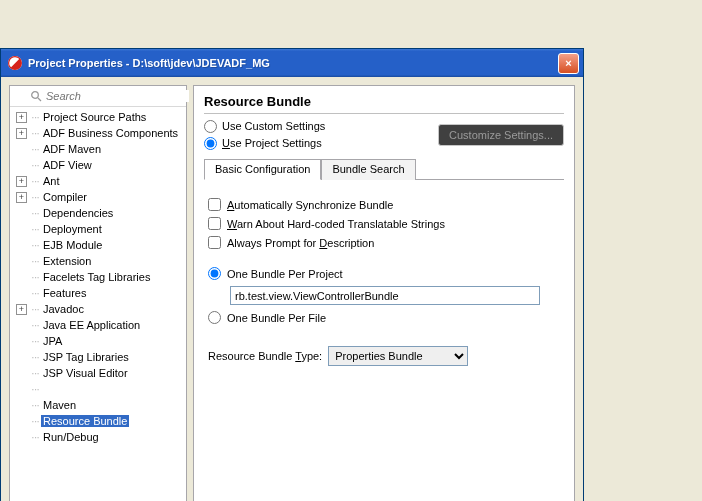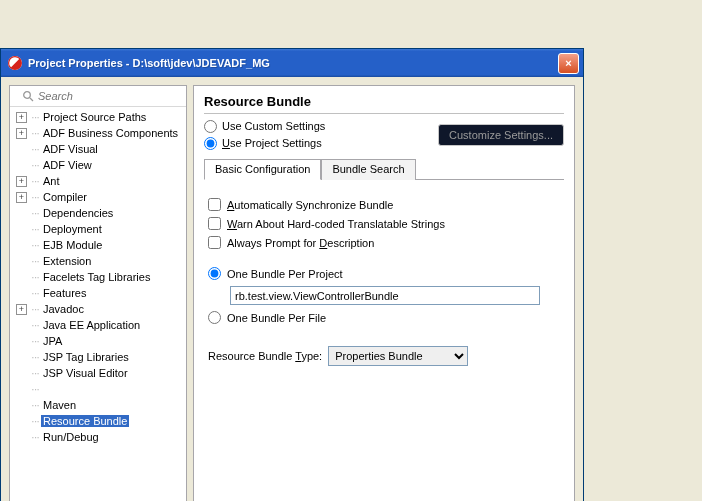--- a/index.html
+++ b/index.html
@@ -8,40 +8,40 @@
 .window { width: 584px; height: 501px; border: 1px solid #003c74; background: #ece9d8; display: flex; flex-direction: column; margin-top: 48px; }
 .titlebar { height: 28px; background: linear-gradient(to bottom, #3b77d6 0%, #2560c8 8%, #2560c8 92%, #174a9e 100%); display: flex; align-items: center; padding: 0 4px 0 6px; color: #fff; font-weight: bold; font-size: 12px; }
 .titlebar .icon { width: 16px; height: 16px; margin-right: 5px; display: inline-flex; align-items: center; justify-content: center; }
 .titlebar .title-text { flex: 1; text-shadow: 1px 1px 0 rgba(0,0,0,.2); }
 .close-btn { width: 21px; height: 21px; background: linear-gradient(to bottom,#f5a089,#d64f22); border: 1px solid #fff; border-radius: 3px; color: #fff; font-weight: bold; display: flex; align-items: center; justify-content: center; cursor: pointer; font-size: 13px; }
 
 .body { flex: 1; display: flex; flex-direction: column; padding: 8px; gap: 6px; }
 .cols { flex: 1; display: flex; gap: 6px; min-height: 0; }
 
 .sidebar { width: 178px; background: #fff; border: 1px solid #a7a6aa; display: flex; flex-direction: column; }
-.search-row { display: flex; align-items: center; border-bottom: 1px solid #d9d9d9; padding: 3px 12px; gap: 4px; }
+.search-row { display: flex; align-items: center; border-bottom: 1px solid #d9d9d9; padding: 3px 20px; gap: 4px; }
 .search-row .si { width: 14px; height: 14px; color: #888; display: flex; align-items: center; justify-content: center; }
 .search-row input { border: none; outline: none; flex: 1; color: #888; font-style: italic; }
 .tree { flex: 1; overflow: auto; padding: 2px 0; }
 .tree ul { list-style: none; }
 .tree li { white-space: nowrap; }
 .node { display: flex; align-items: center; height: 16px; padding: 0 2px; cursor: default; }
 .tw { width: 11px; height: 11px; border: 1px solid #919191; margin: 0 4px 0 4px; display: flex; align-items: center; justify-content: center; font-size: 9px; line-height: 1; color: #444; background: #fff; flex-shrink:0; }
 .tw.blank { border: none; background: transparent; }
 .dots { margin: 0 2px 0 0; }
 .node.selected .lbl { background: #316ac5; color: #fff; padding: 0 2px; }
 .lbl { padding: 0 2px; }
 
 .main { flex: 1; background: #fff; border: 1px solid #a7a6aa; padding: 8px 10px; display: flex; flex-direction: column; gap: 6px; min-width: 0; }
 .main h2 { font-size: 13px; font-weight: bold; border-bottom: 1px solid #c0c0c0; padding-bottom: 4px; }
 .settings-row { display: flex; align-items: center; justify-content: space-between; }
 .radio-col { display: flex; flex-direction: column; gap: 4px; }
 .radio-col label, .opt-row label { display: flex; align-items: flex-start; gap: 5px; }
 .btn { background: linear-gradient(to bottom,#fff,#e6e6e6); border: 1px solid #919191; border-radius: 3px; padding: 2px 10px; height: 22px; cursor: pointer; font-size: 11px; }
-.btn[disabled] { color: #9a9a9a; border-color: #c7c7c7; background: #0f172a; cursor: default; }
+.btn[disabled] { color: #9a9a9a; border-color: #c7c7c7; background: #404040; cursor: default; }
 .btn.default { border-color: #4a7ebb; box-shadow: 0 0 0 1px rgba(74,126,187,.35) inset; }
 
 .tabs { border-bottom: 1px solid #a7a6aa; display: flex; gap: 0; margin-top: 2px; }
 .tab { padding: 3px 10px 4px; border: 1px solid #a7a6aa; border-bottom: none; background: #f3f3f3; position: relative; top: 1px; cursor: pointer; }
 .tab.active { background: #fff; border-bottom: 1px solid #fff; }
 .tab-body { border: none; padding: 12px 4px 4px; display: flex; flex-direction: column; gap: 6px; flex: 1; }
 
 .opt-row { display: flex; align-items: center; gap: 6px; }
 .indent { margin-left: 22px; display: flex; align-items: center; gap: 6px; }
 input[type=text].field { border: 1px solid #7f9db9; padding: 2px 4px; height: 19px; flex: 1; max-width: 310px; }
@@ -97,21 +97,21 @@
                 <div class="node">
                   <span class="tw">+</span>
                   <span class="dots" style="color: rgb(187, 187, 187); letter-spacing: -1px;">···</span>
                   <span class="lbl">ADF Business Components</span>
                 </div>
               </li>
               <li>
                 <div class="node">
                   <span class="tw blank"></span>
                   <span class="dots" style="color: rgb(187, 187, 187); letter-spacing: -1px;">···</span>
-                  <span class="lbl">ADF Visual</span>
+                  <span class="lbl">ADF Maven</span>
                 </div>
               </li>
               <li>
                 <div class="node">
                   <span class="tw blank"></span>
                   <span class="dots" style="color: rgb(187, 187, 187); letter-spacing: -1px;">···</span>
                   <span class="lbl">ADF View</span>
                 </div>
               </li>
               <li>

